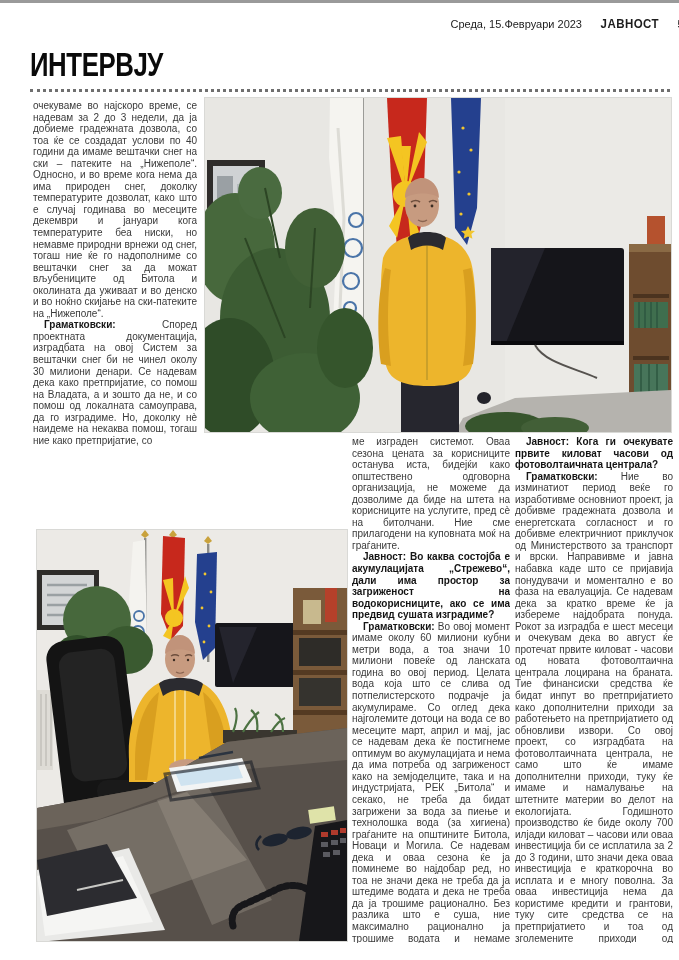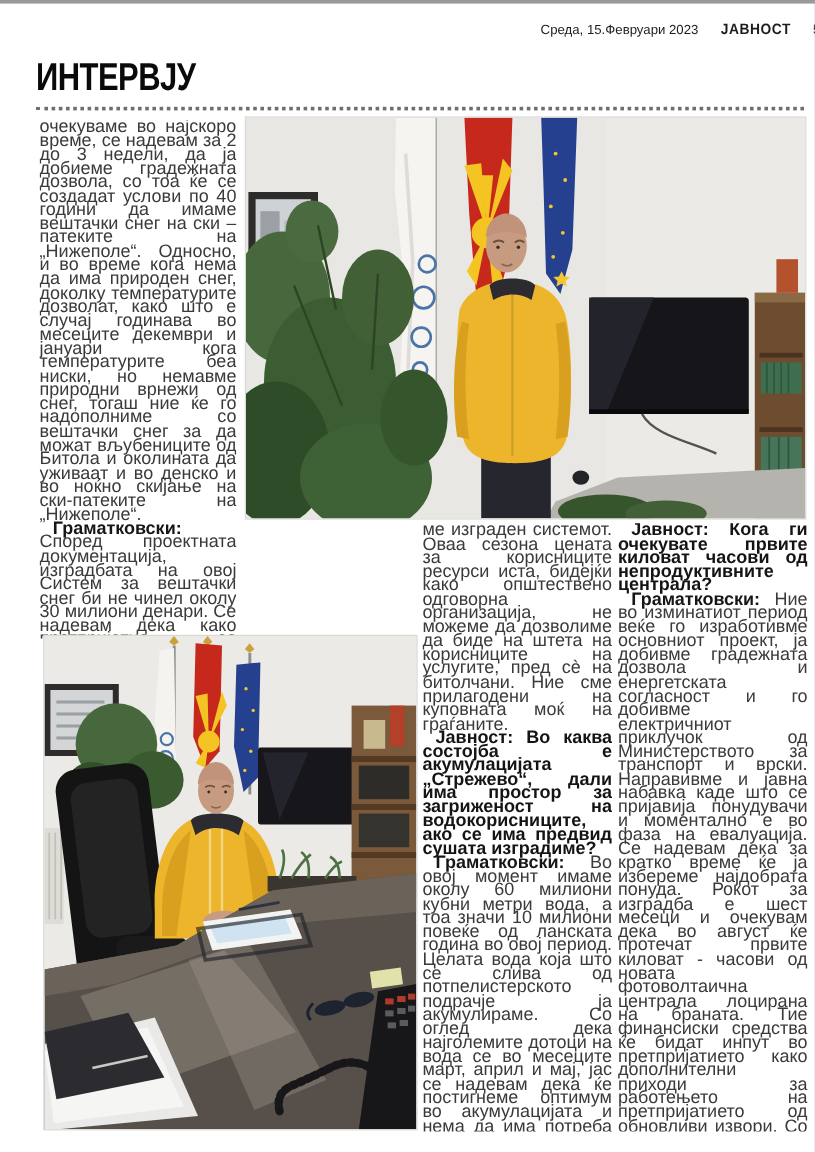--- a/index.html
+++ b/index.html
@@ -26,21 +26,21 @@
     font-size:30px;font-weight:800;color:#0a0a0a;letter-spacing:-.5px;
     transform:scaleX(.86) scaleY(1.08);transform-origin:left top;
   }
   .dotted-rule{
     position:absolute;left:30px;top:86px;width:640px;height:0;
     border-bottom:3px dotted #6f6f6f;
   }
   
   .col{
     position:absolute;text-align:justify;
-    font-size:15px;line-height:11.55px;overflow:hidden;
+    font-size:10px;line-height:11.55px;overflow:hidden;
   }
   .col p{margin:0;}
   .col p.question{text-indent:11px;color:#141414;}
   .col p.question strong{font-weight:700;}
   .col p.answer{text-indent:11px;}
   .col p.answer strong{font-weight:700;color:#161616;}
   #col-1{left:33px;top:97px;width:164px;height:432px;}
   #col-2{left:201px;top:434px;width:146px;height:92px;}
   #col-3{left:352px;top:433px;width:158px;height:507px;}
   #col-4{left:515px;top:433px;width:158px;height:507px;}
@@ -62,26 +62,26 @@
   </div>
 
   <div class="section-title">ИНТЕРВЈУ</div>
   <div class="dotted-rule"></div>
 
   <div class="col" id="col-1">
       <p class="plain">очекуваме во најскоро време, се надевам за 2 до 3 недели, да ја добиеме градежната дозвола, со тоа ќе се создадат услови по 40 години да имаме вештачки снег на ски – патеките на „Нижеполе“. Односно, и во време кога нема да има природен снег, доколку температурите дозволат, како што е случај годинава во месеците декември и јануари кога температурите беа ниски, но немавме природни врнежи од снег, тогаш ние ќе го надополниме со вештачки снег за да можат вљубениците од Битола и околината да уживаат и во денско и во ноќно скијање на ски-патеките на „Нижеполе“.</p>
       <p class="answer"><strong>Граматковски: </strong>Според проектната документација, изградбата на овој Систем за вештачки снег би не чинел околу 30 милиони денари. Се надевам дека како претпријатие, со помош на Владата, а и зошто да не, и со помош од локалната самоуправа, да го изградиме. Но, доколку нè наидеме на некаква помош, тогаш ние како претпријатие, со</p>
     </div>
   <div class="col" id="col-3">
-      <p class="plain">ме изграден системот. Оваа сезона цената за корисниците ресурси иста, бидејќи како општествено одговорна организација, не можеме да дозволиме да биде на штета на корисниците на услугите, пред сè на битолчани. Ние сме прилагодени на куповната моќ на граѓаните.</p>
+      <p class="plain">ме изграден системот. Оваа сезона цената за корисниците останува иста, бидејќи како општествено одговорна организација, не можеме да дозволиме да биде на штета на корисниците на услугите, пред сè на битолчани. Ние сме прилагодени на куповната моќ на граѓаните.</p>
       <p class="question"><strong>Јавност: Во каква состојба е акумулацијата „Стрежево“, дали има простор за загриженост на водокорисниците, ако се има предвид сушата изградиме?</strong></p>
       <p class="answer"><strong>Граматковски: </strong>Во овој момент имаме околу 60 милиони кубни метри вода, а тоа значи 10 милиони повеќе од ланската година во овој период. Целата вода која што се слива од потпелистерското подрачје ја акумулираме. Со оглед дека најголемите дотоци на вода се во месеците март, април и мај, јас се надевам дека ќе постигнеме оптимум во акумулацијата и нема да има потреба од загриженост како на земјоделците, така и на индустријата, РЕК „Битола“ и секако, не треба да бидат загрижени за вода за пиење и технолошка вода (за хигиена) граѓаните на општините Битола, Новаци и Могила. Се надевам дека и оваа сезона ќе ја поминеме во најдобар ред, но тоа не значи дека не треба да ја штедиме водата и дека не треба да ја трошиме рационално. Без разлика што е суша, ние максимално рационално ја трошиме водата и немаме производство на електрична енергија, освен наменски кога ја пуштаме.</p>
     </div>
   <div class="col" id="col-4">
-      <p class="question"><strong>Јавност: Кога ги очекувате првите киловат часови од непродуктивните централа?</strong></p>
+      <p class="question"><strong>Јавност: Кога ги очекувате првите киловат часови од фотоволтаичната централа?</strong></p>
       <p class="answer"><strong>Граматковски: </strong>Ние во изминатиот период веќе го изработивме основниот проект, ја добивме градежната дозвола и енергетската согласност и го добивме електричниот приклучок од Министерството за транспорт и врски. Направивме и јавна набавка каде што се пријавија понудувачи и моментално е во фаза на евалуација. Се надевам дека за кратко време ќе ја избереме најдобрата понуда. Рокот за изградба е шест месеци и очекувам дека во август ќе протечат првите киловат - часови од новата фотоволтаична централа лоцирана на браната. Тие финансиски средства ќе бидат инпут во претпријатието како дополнителни приходи за работењето на претпријатието од обновливи извори. Со овој проект, со изградбата на фотоволтаичната централа, не само што ќе имаме дополнителни приходи, туку ќе имаме и намалување на штетните материи во делот на екологијата. Годишното производство ќе биде околу 700 илјади киловат – часови или оваа инвестиција би се исплатила за 2 до 3 години, што значи дека оваа инвестиција е краткорочна во исплата и е многу поволна. За оваа инвестиција нема да користиме кредити и грантови, туку сите средства се на претпријатието и тоа од зголемените приходи од изминатите години и од намалените трошоци.</p>
     </div>
 
   <div class="photo" id="photo-standing">
     <svg viewBox="0 0 466 334" preserveAspectRatio="none">
 
       <rect x="0" y="0" width="466" height="334" fill="#e8e7e3"></rect>
       <rect x="300" y="0" width="166" height="334" fill="#edecE8" opacity=".6"></rect>
 
       <g>

